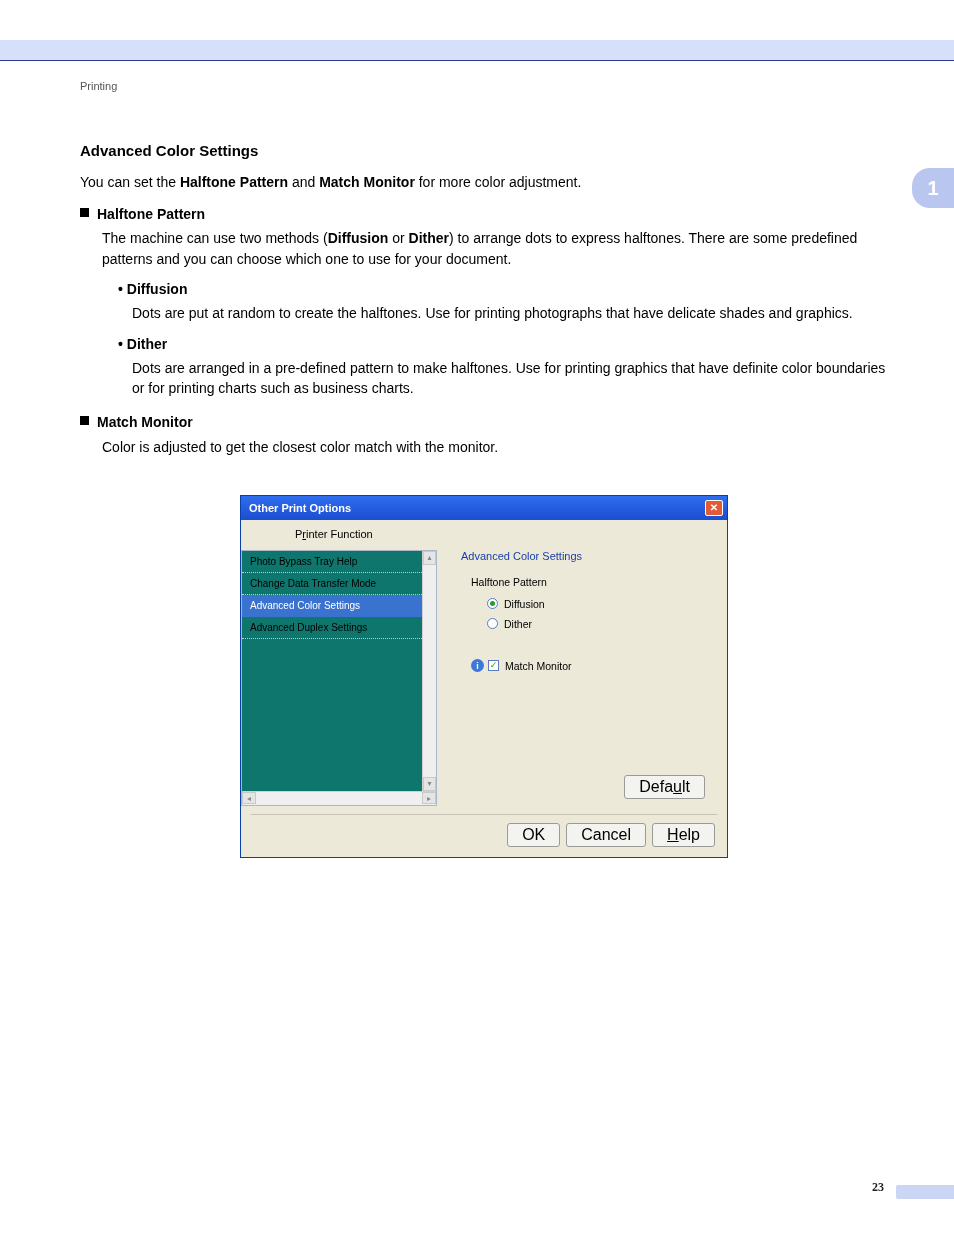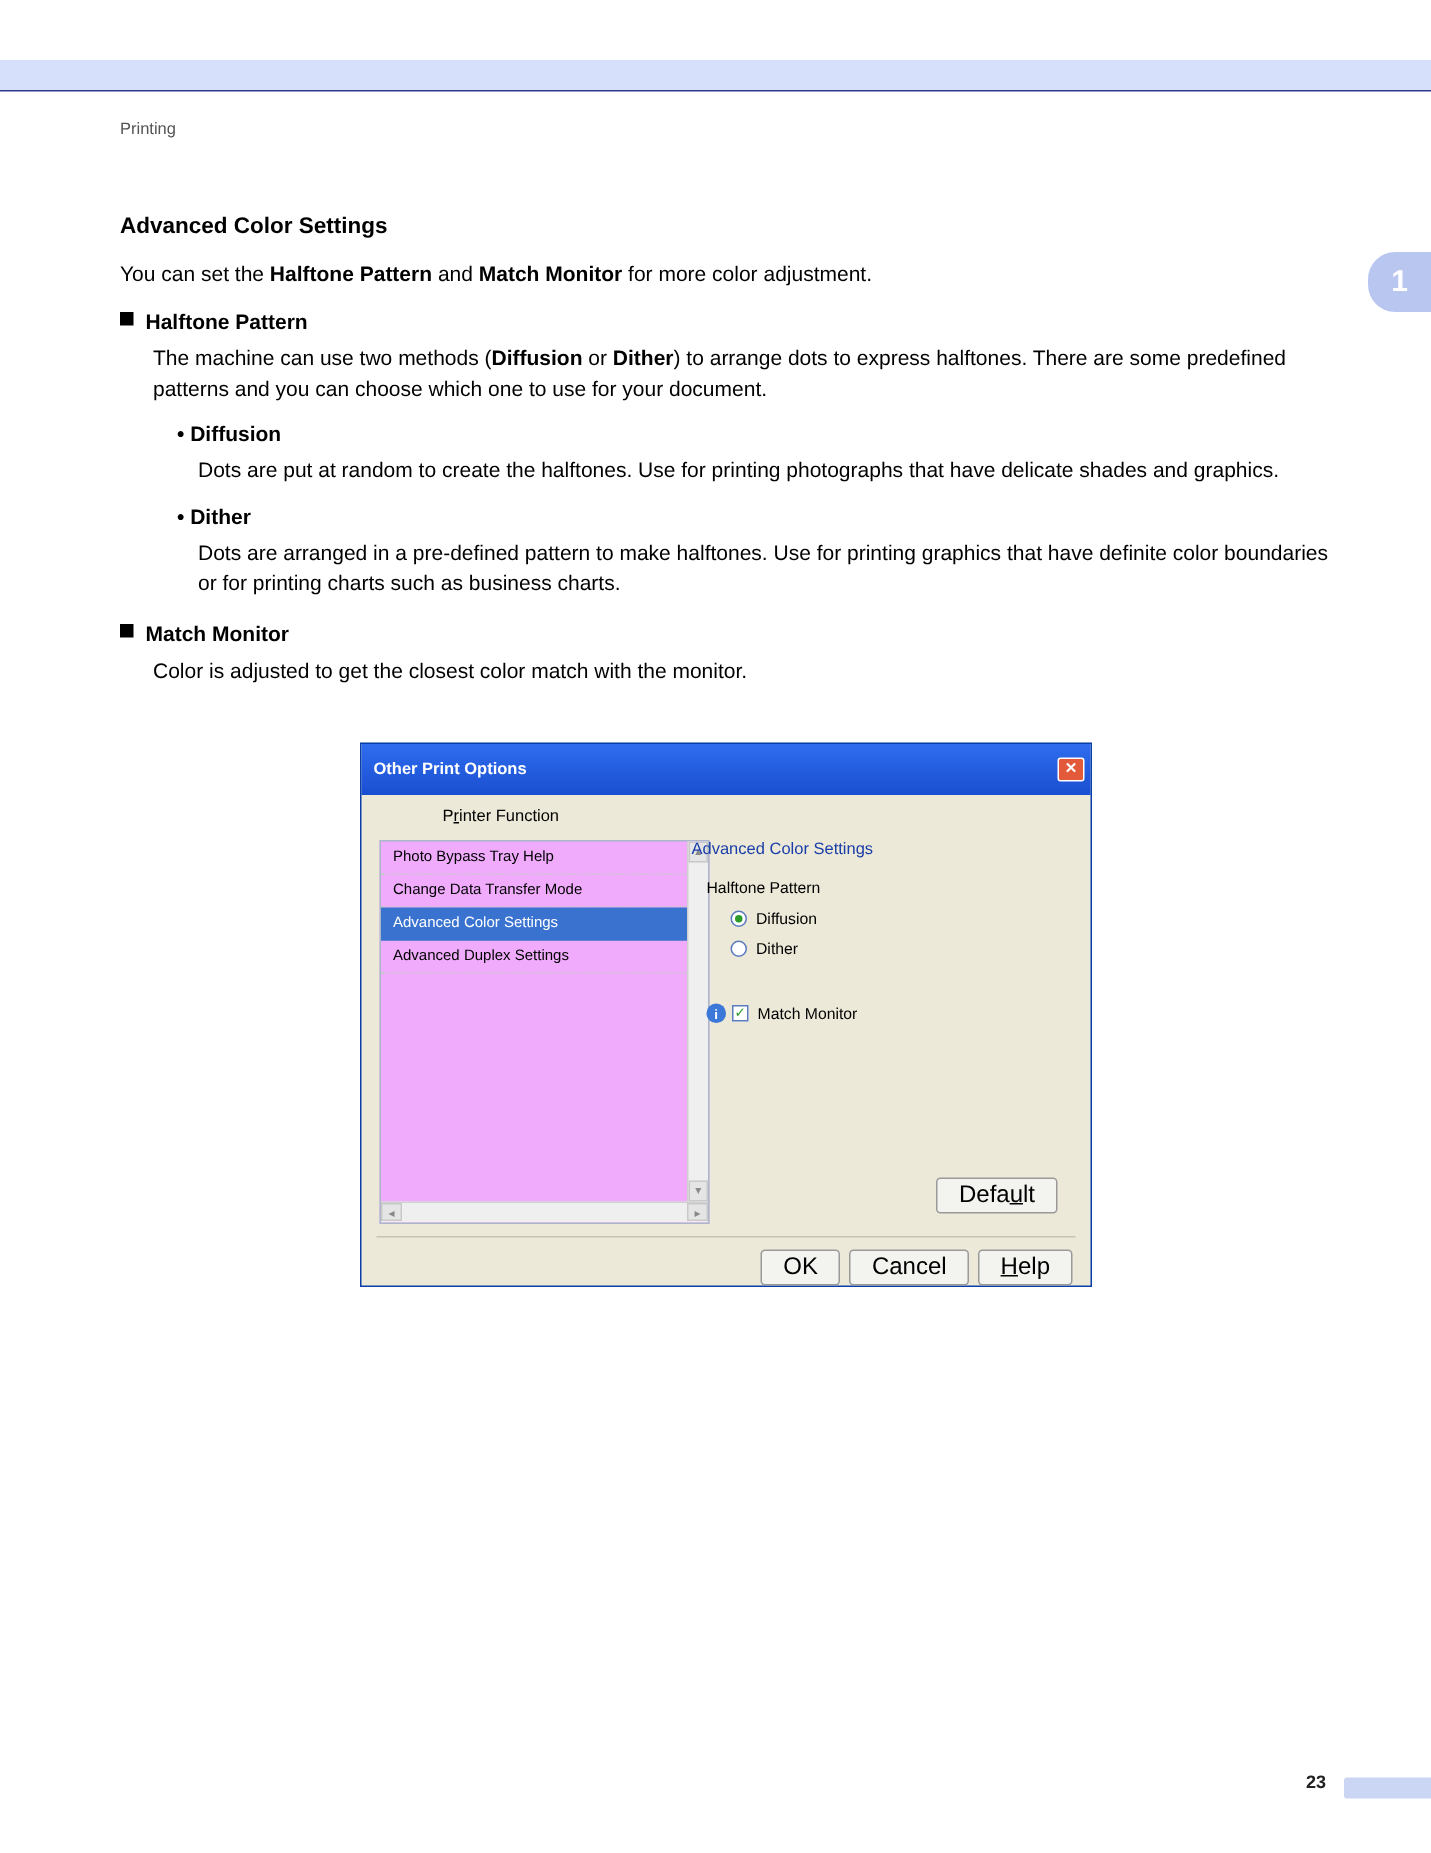--- a/index.html
+++ b/index.html
@@ -67,21 +67,21 @@
     position: absolute;
     left: 240px; top: 495px;
     width: 488px; height: 363px;
     border: 1px solid #0a3ea8;
     background: #ece9d8;
     font-size: 11px;
     color: #000;
     font-family: Tahoma, Arial, sans-serif;
   }
   .titlebar {
-    height: 34px;
+    height: 24px;
     background: linear-gradient(#2f6def, #1a4ed0);
     color: #fff;
     display: flex; align-items: center;
     padding: 0 4px 0 8px;
     font-weight: bold;
     font-size: 11px;
     justify-content: space-between;
   }
   .close-btn {
     width: 18px; height: 16px;
@@ -90,23 +90,23 @@
     border-radius: 2px;
     display: flex; align-items: center; justify-content: center;
     color: #fff; font-weight: bold; font-size: 10px;
     line-height: 1;
   }
   .dlg-body { padding: 8px 10px 10px 10px; position: relative; height: calc(100% - 22px); }
   .pf-label { font-size: 11px; margin-bottom: 4px; padding-left: 44px; }
   .pf-label .ul { text-decoration: underline; }
   .listbox {
     position: absolute;
-    left: 12px; top: 30px;
-    width: 220px; height: 256px;
-    background: #f0abfc;
+    left: 0; top: 30px;
+    width: 196px; height: 256px;
+    background: #0f766e;
     border: 1px solid #a9b7c9;
     overflow: hidden;
   }
   .listbox .row {
     padding: 5px 8px;
     font-size: 10px;
     border-bottom: 1px dotted #c8c8c8;
     white-space: nowrap;
   }
   .listbox .row.selected {
@@ -173,21 +173,21 @@
     position: absolute; left: 10px; right: 10px; bottom: 44px; height: 1px; background: #c6c2b6;
   }
   .bottom-buttons {
     position: absolute; right: 12px; bottom: 12px;
     display: flex; gap: 6px;
   }
 
   .page-number {
     position: absolute;
     right: 70px; bottom: 40px;
-    font-size: 12px; font-weight: bold; color: #222;
+    font-size: 12px; font-weight: bold; color: #222; font-family: Liberation Serif, serif;
   }
   .page-tab {
     position: absolute;
     right: 0; bottom: 36px;
     width: 58px; height: 14px;
     background: #cbd6f5;
     border-top-left-radius: 2px;
     border-bottom-left-radius: 2px;
   }
 </style>

